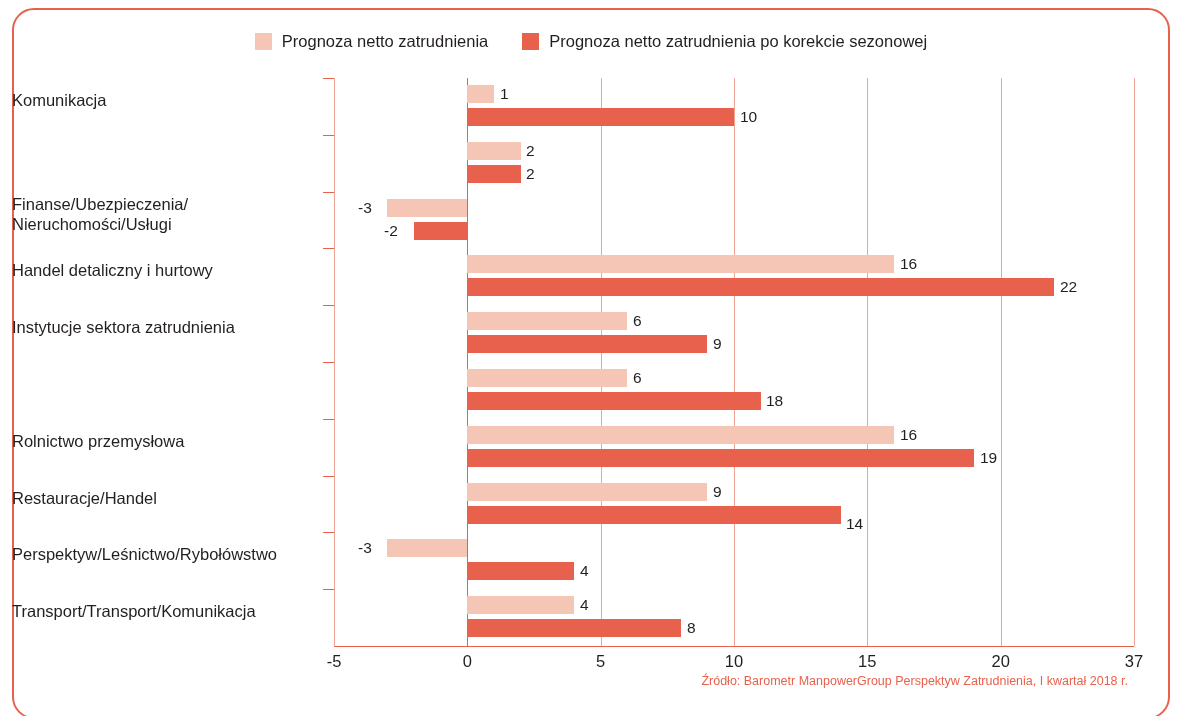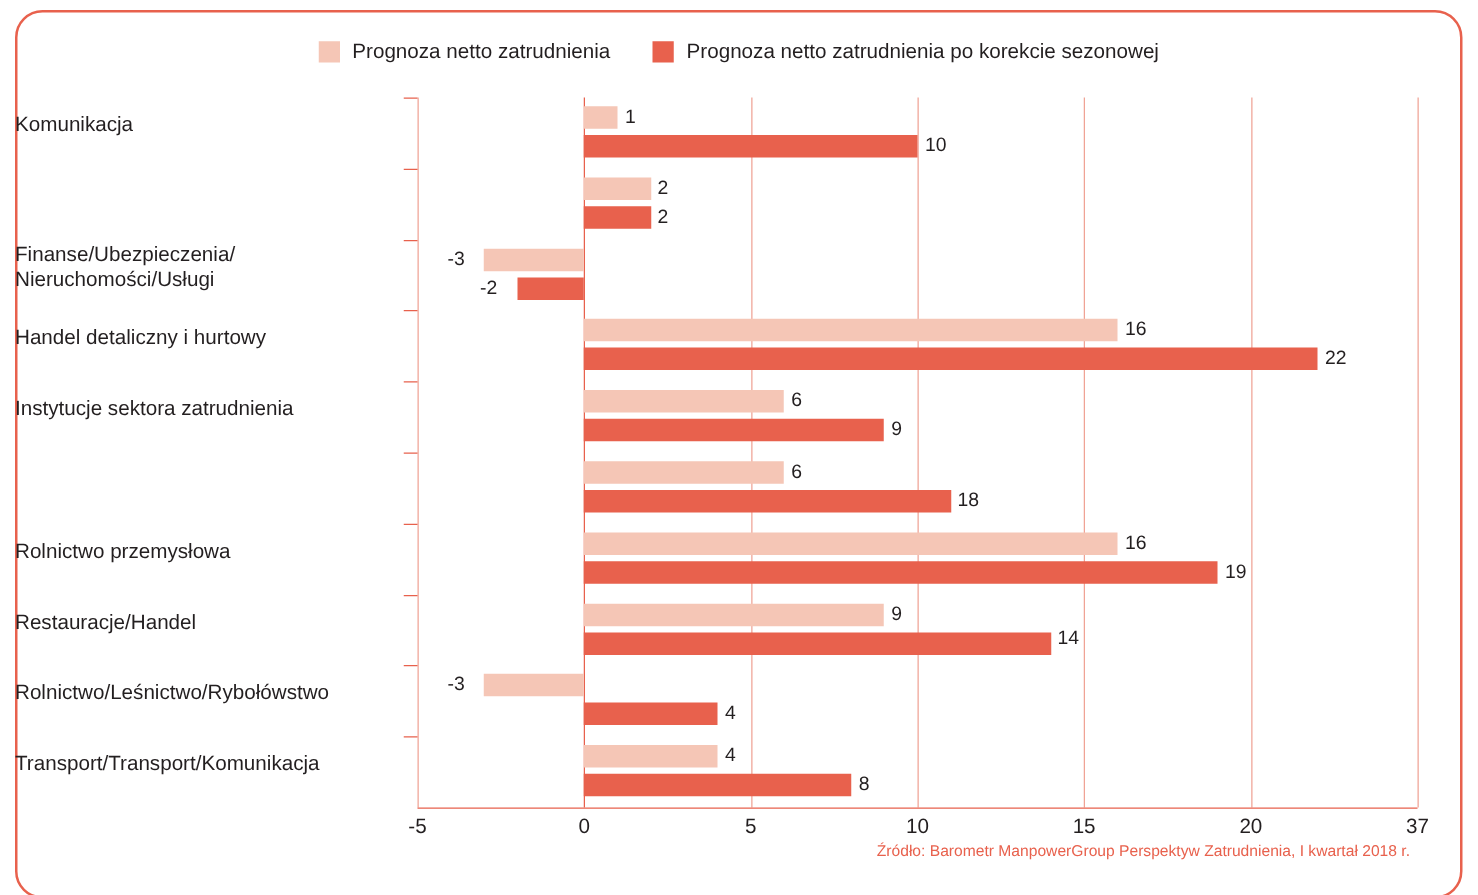--- a/index.html
+++ b/index.html
@@ -237,26 +237,26 @@
         <span class="bar b" style="left:133.3px;width:506.7px"></span>
         <span class="val" style="left:646px;top:39px">19</span>
       </div>
 
       <div class="row" style="top:397.6px">
         <span class="tickmark"></span>
         <span class="cat-label" style="top:12px">Restauracje/Handel</span>
         <span class="bar a" style="left:133.3px;width:240px"></span>
         <span class="val" style="left:379px;top:16px">9</span>
         <span class="bar b" style="left:133.3px;width:373.3px"></span>
-        <span class="val" style="left:512px;top:35px">14</span>
+        <span class="val" style="left:512px;top:48px">14</span>
       </div>
 
       <div class="row" style="top:454.4px">
         <span class="tickmark"></span>
-        <span class="cat-label" style="top:12px">Rolnictwo/Leśnictwo/Rybołówstwo</span>
+        <span class="cat-label" style="top:12px">Perspektyw/Leśnictwo/Rybołówstwo</span>
         <span class="bar a" style="left:53.3px;width:80px"></span>
         <span class="val" style="left:24px;top:16px">-3</span>
         <span class="bar b" style="left:133.3px;width:106.7px"></span>
         <span class="val" style="left:246px;top:39px">4</span>
       </div>
 
       <div class="row" style="top:511.2px">
         <span class="tickmark"></span>
         <span class="cat-label" style="top:12px">Transport/Transport/Komunikacja</span>
         <span class="bar a" style="left:133.3px;width:106.7px"></span>

